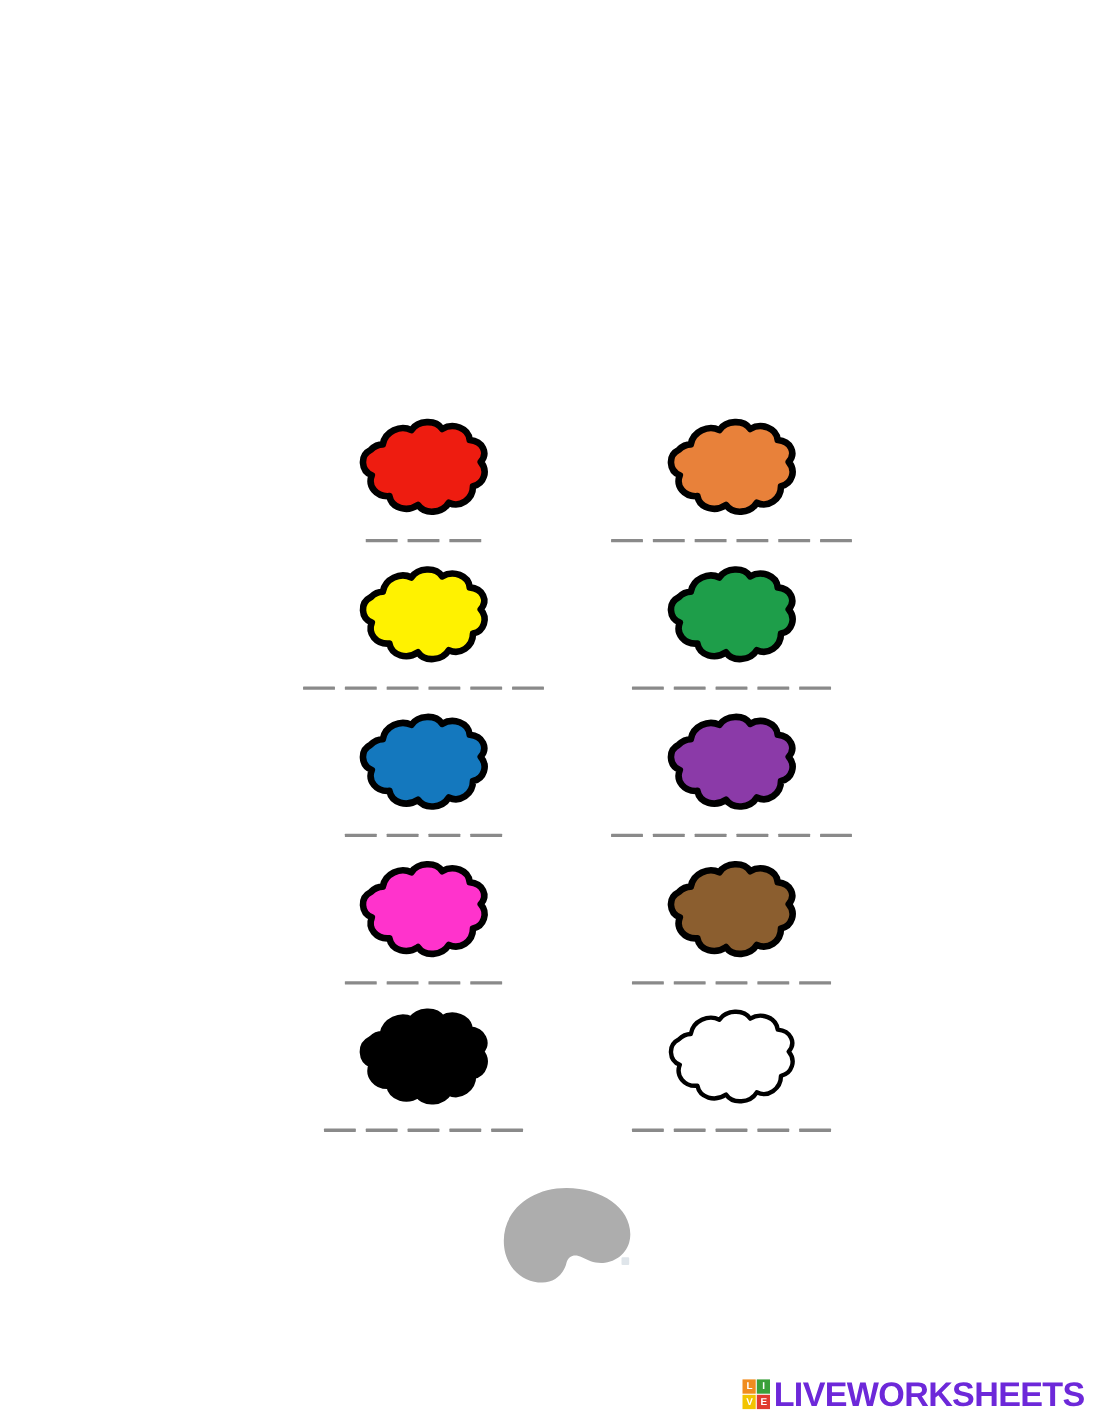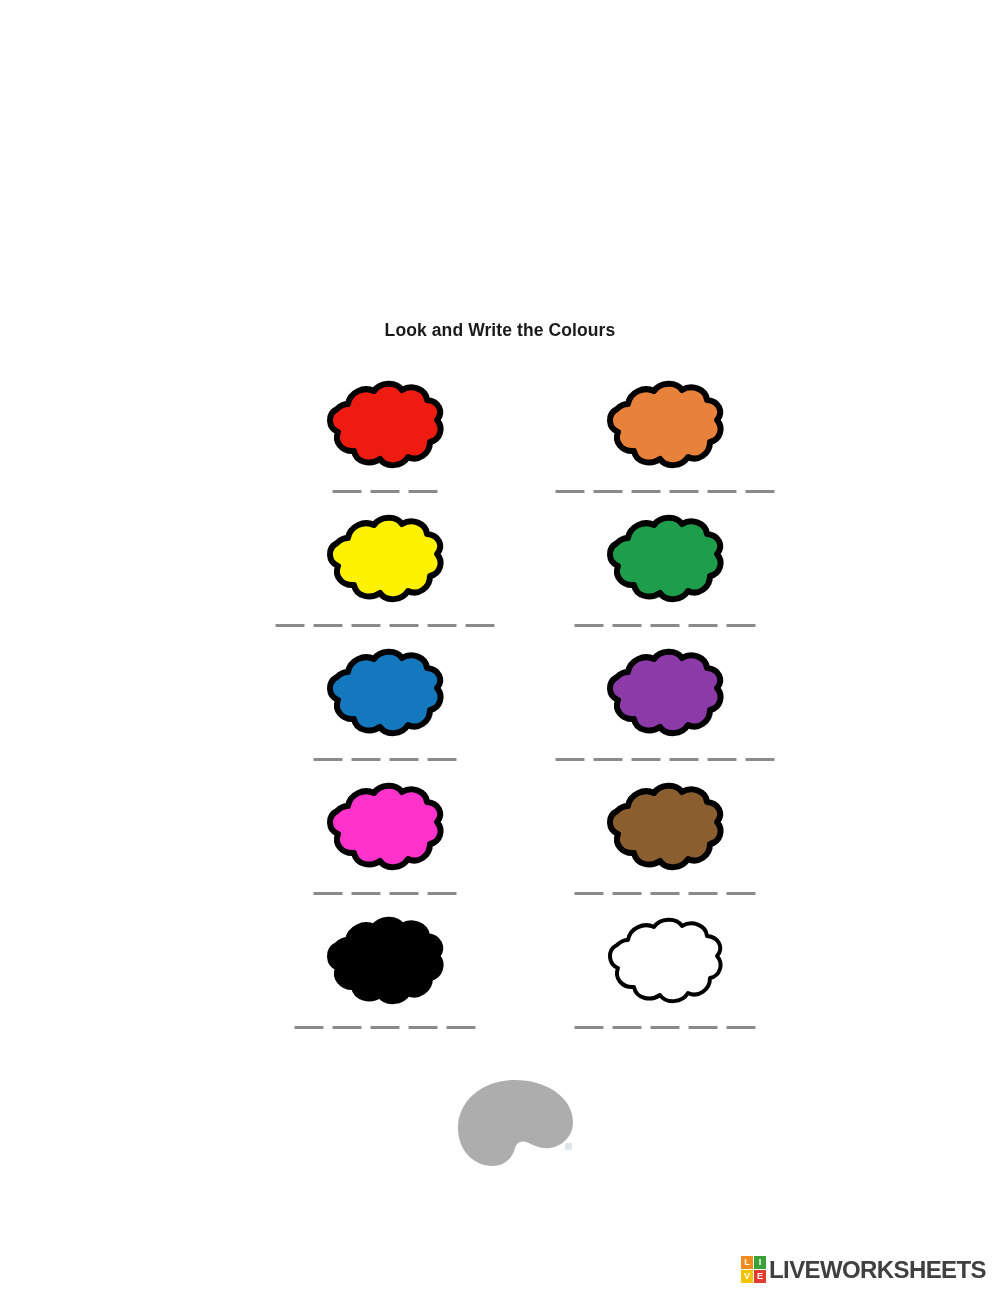--- a/index.html
+++ b/index.html
@@ -127,34 +127,33 @@
     font-weight: bold;
     color: #ffffff;
     line-height: 1;
   }
   .tile-l { background: #f08c1e; }
   .tile-i { background: #3aa03a; }
   .tile-v { background: #f2c400; }
   .tile-e { background: #e03b2f; }
 
   .logo-word {
-    font-size: 24px;
+    font-size: 31px;
     font-weight: bold;
-    color: #404040;
+    color: #6d28d9;
     letter-spacing: -0.6px;
     line-height: 1;
     text-align: right;
   }
 </style>
 </head>
 <body>
 
 <div id="page">
 
-  <div class="worksheet-title">Look and Write the Colours</div>
 
   <div class="items-area">
 
     <div class="item-row">
       <div class="item col-left">
         <div class="blob-wrap">
           <svg viewBox="0 0 130 96" xmlns="http://www.w3.org/2000/svg">
             <path d="M28 26 C30 14, 44 8, 54 13 C60 4, 76 3, 82 12 C92 6, 106 11, 107 22 C119 23, 124 34, 117 42
                      C124 50, 120 62, 110 64 C110 76, 98 84, 88 79 C82 89, 66 90, 60 81 C50 88, 36 84, 34 73
                      C22 74, 14 64, 18 54 C8 50, 7 36, 17 31 C20 28, 24 26, 28 26 Z" fill="#EE1C10" stroke="#000000" stroke-width="6" stroke-linejoin="round"></path>

